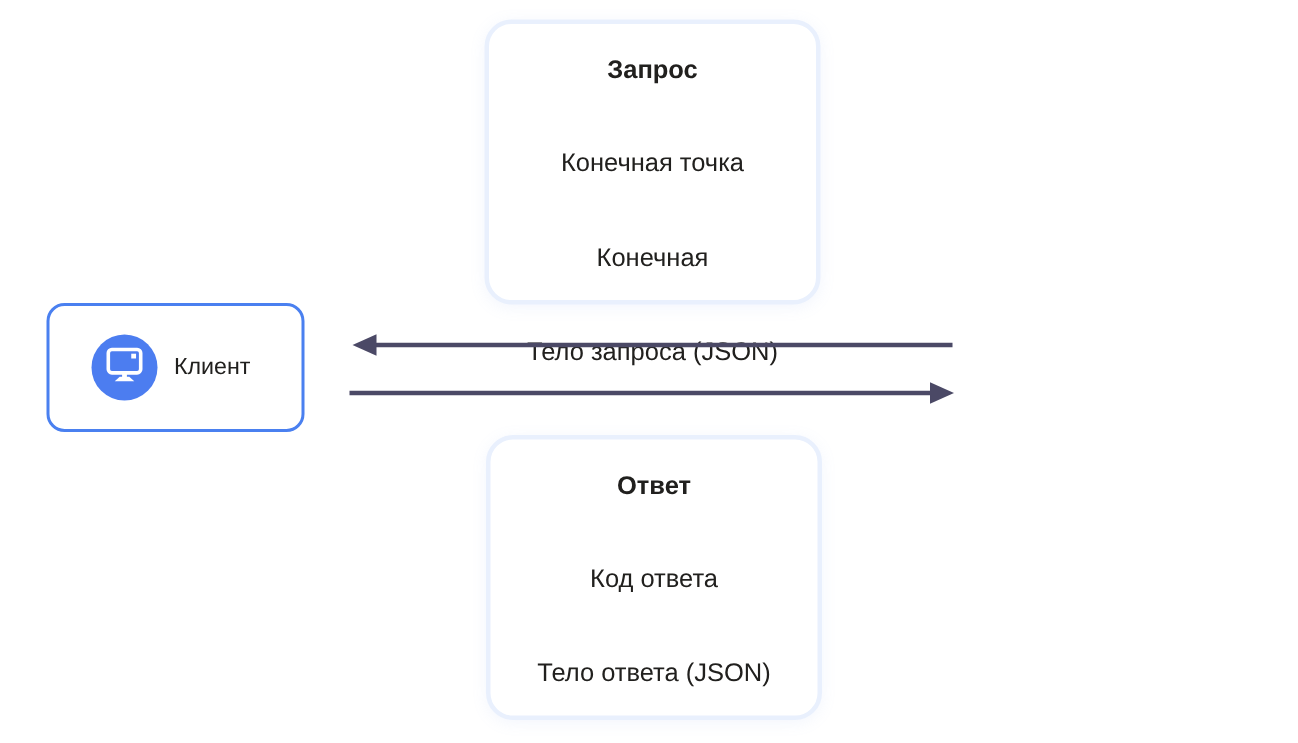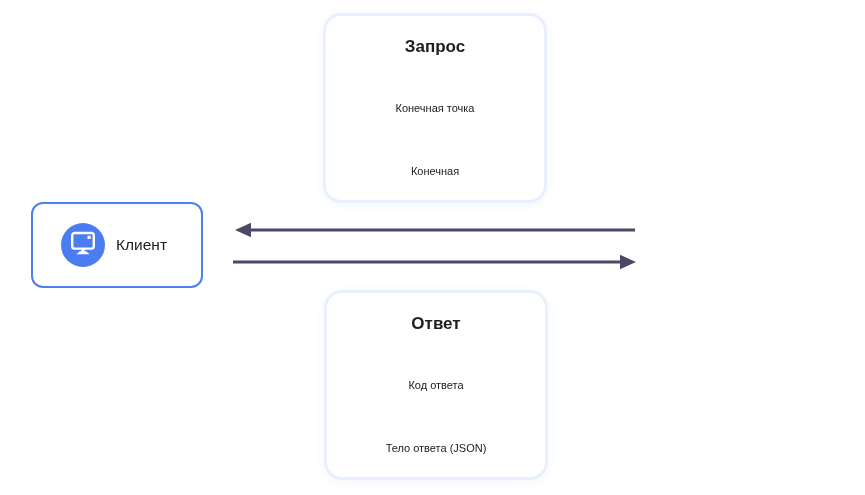--- a/index.html
+++ b/index.html
@@ -28,21 +28,21 @@
   .card-response { left: 324px; top: 290px; }
   .card-title {
     margin-top: 21px;
     font-size: 17px;
     font-weight: 700;
     line-height: 20px;
     color: var(--text, #21201E);
   }
   .card-items { margin-top: 22px; }
   .card-item {
-    font-size: 11px;
+    font-size: 17px;
     line-height: 23px;
     color: var(--text, #21201E);
     margin-top: 40px;
   }
 
   
   .node {
     position: absolute;
     box-sizing: border-box;
     height: 86px; width: 172px;
@@ -78,20 +78,21 @@
 </head>
 <body>
 
 <div class="stage">
 
   <div class="card card-request">
     <div class="card-title">Запрос</div>
     <div class="card-items">
       <div class="card-item">Конечная точка</div>
       <div class="card-item">Конечная</div>
+      <div class="card-item">Тело запроса (JSON)</div>
     </div>
   </div>
 
   <div class="card card-response">
     <div class="card-title">Ответ</div>
     <div class="card-items">
       <div class="card-item">Код ответа</div>
       <div class="card-item">Тело ответа (JSON)</div>
     </div>
   </div>

